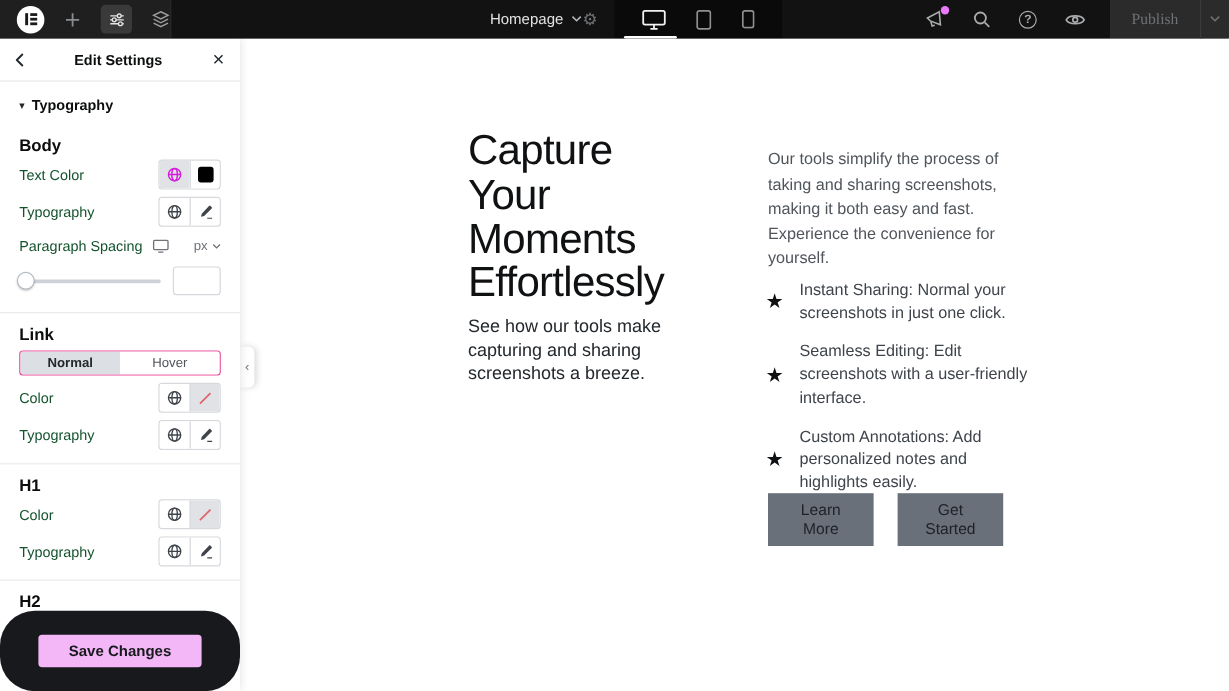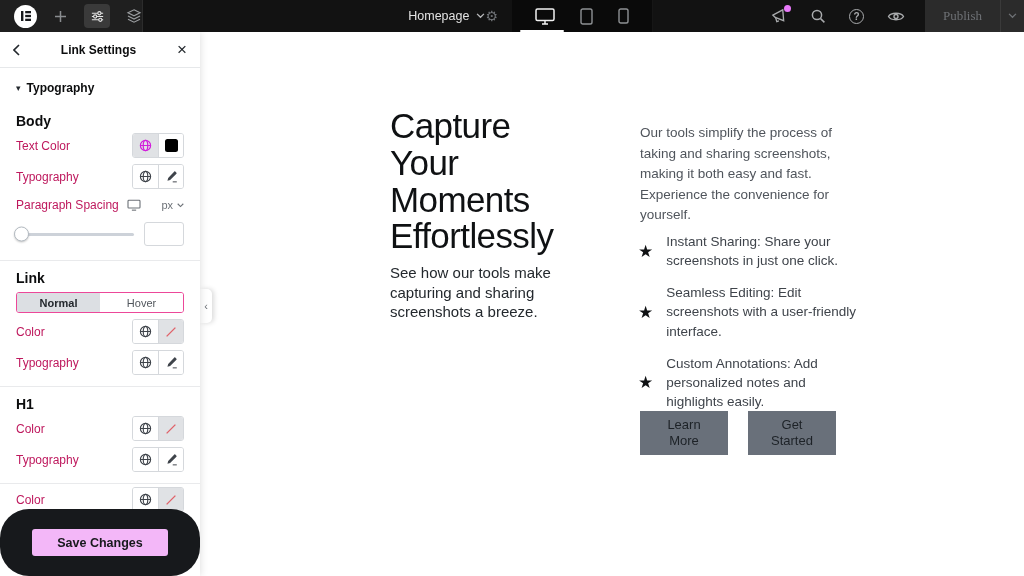--- a/index.html
+++ b/index.html
@@ -46,21 +46,21 @@
     border-bottom:1px solid #e6e8ea; }
   .p-title { flex:1; text-align:center; font-size:12px; font-weight:700; color:#0c0d0e; }
   .p-close { font-size:17px; color:#23282d; line-height:1; cursor:pointer; }
   .p-back { cursor:pointer; display:flex; }
   .sec-head { display:flex; align-items:center; gap:6px; padding:13px 16px 9px;
     font-size:12px; font-weight:700; color:#0c0d0e; cursor:pointer; }
   .sec-caret { font-size:9px; color:#23282d; }
   .glabel { font-size:14px; font-weight:700; color:#0c0d0e; padding:9px 16px 1px; }
   .row { display:flex; justify-content:space-between; align-items:center; height:31px;
     padding:0 16px; }
-  .rlabel { font-size:12px; color:#be185d; display:flex; align-items:center; gap:8px; }
+  .rlabel { font-size:12px; color:#14532d; display:flex; align-items:center; gap:8px; }
   .ctrl { display:flex; border:1px solid #d5d8dc; border-radius:3px; overflow:hidden;
     background:#fff; }
   .cell { width:25px; height:23px; display:flex; align-items:center; justify-content:center;
     border-left:1px solid #d5d8dc; cursor:pointer; background:#fff; }
   .cell:first-child { border-left:none; }
   .cell.on { background:#e0e2e5; }
   .swatch-black { width:13px; height:13px; border-radius:2.5px; }
   .unit { display:flex; align-items:center; gap:4px; font-size:11px; color:#6d7278;
     cursor:pointer; }
   .slider-row { display:flex; align-items:center; gap:10px; padding:4px 16px 6px; }
@@ -209,21 +209,21 @@
   </div>
 </div>
 
 <div class="panel">
   <div class="p-header">
     <div class="p-back">
       <svg width="7" height="12" viewBox="0 0 7 12" fill="none" stroke="#23282d" stroke-width="1.6">
         <path d="M6 1L1 6l5 5"></path>
       </svg>
     </div>
-    <div class="p-title">Link Settings</div>
+    <div class="p-title">Edit Settings</div>
     <div class="p-close">
       <span>×</span>
     </div>
   </div>
 
   <div class="sec-head">
     <span class="sec-caret">▾</span>
     <span>Typography</span>
   </div>
 
@@ -366,20 +366,21 @@
       <div class="cell">
         <svg width="13" height="13" viewBox="0 0 16 16">
           <path d="M12.6 1.9l1.5 1.5c.3.3.3.8 0 1.1L6.3 12.3 3 13.2l.9-3.3L11.5 1.9c.3-.3.8-.3 1.1 0z" fill="#3f444b"></path>
           <path d="M9.5 14.6h5" stroke="#3f444b" stroke-width="1.2"></path>
         </svg>
       </div>
     </div>
   </div>
 
   <div class="p-div"></div>
+  <div class="glabel">H2</div>
 
   <div class="row">
     <span class="rlabel">Color</span>
     <div class="ctrl">
       <div class="cell">
         <svg width="13" height="13" viewBox="0 0 16 16" fill="none" stroke="#3f444b" stroke-width="1.4">
           <circle cx="8" cy="8" r="6.3"></circle>
             <ellipse cx="8" cy="8" rx="2.8" ry="6.3"></ellipse>
             <path d="M1.7 8h12.6"></path>
         </svg>
@@ -402,21 +403,21 @@
 </div>
 
 <div class="canvas">
   <h1 class="hero-title">Capture Your Moments Effortlessly</h1>
   <p class="hero-sub">See how our tools make capturing and sharing screenshots a breeze.</p>
   <p class="hero-desc">Our tools simplify the process of taking and sharing screenshots, making it both easy and fast. Experience the convenience for yourself.</p>
 
   <ul class="features">
     <li class="feature">
       <span class="star">★</span>
-      <span class="feature-text">Instant Sharing: Share your screenshots in just one click.</span>
+      <span class="feature-text">Instant Sharing: Normal your screenshots in just one click.</span>
     </li>
     <li class="feature">
       <span class="star">★</span>
       <span class="feature-text">Seamless Editing: Edit screenshots with a user-friendly interface.</span>
     </li>
     <li class="feature">
       <span class="star">★</span>
       <span class="feature-text">Custom Annotations: Add personalized notes and highlights easily.</span>
     </li>
   </ul>

